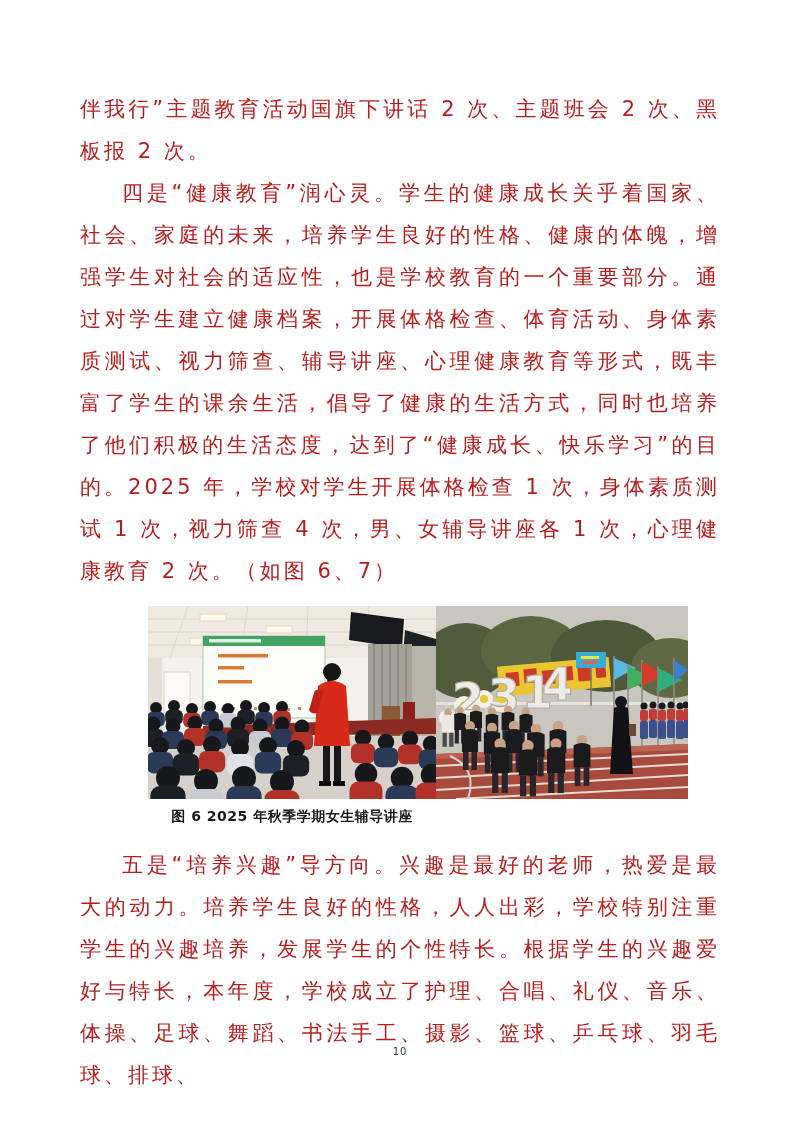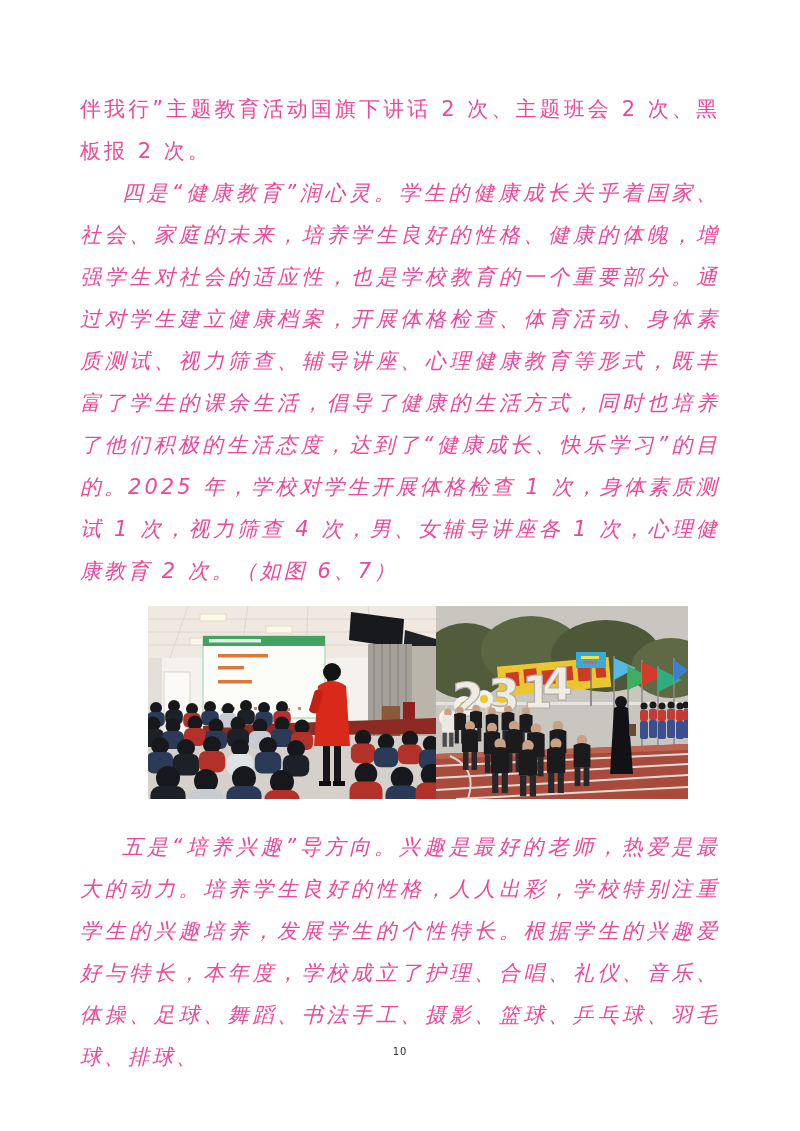--- a/index.html
+++ b/index.html
@@ -4,23 +4,23 @@
 <style>
   html,body{margin:0;padding:0;}
   body{
     width:800px;height:1131px;background:#ffffff;
     font-family:"DejaVu Sans","Liberation Sans",sans-serif;
   }
   .page{position:relative;width:800px;height:1131px;background:#fff;overflow:hidden;}
   .content{padding:88px 80px 0 80px;}
   .para{
     margin:0;font-size:21px;line-height:42px;letter-spacing:3px;
-    color:#ec4899;text-align:justify;
-  }
-  .para.indent{text-indent:2em;font-style:italic;}
+    color:#b91c1c;text-align:justify;
+  }
+  .para.indent{text-indent:2em;}
   .para.after-fig{margin-top:18px;}
   .figures{display:flex;margin:14px 0 0 68px;width:540px;}
   .figures figure{margin:0;padding:0;}
   .figures svg{display:block;}
   .captions{display:flex;margin:9px 0 0 68px;width:540px;}
   .cap{
     font-weight:bold;font-size:14px;color:#1a1a1a;
     text-align:center;letter-spacing:0.5px;white-space:nowrap;
   }
   .cap.left{width:288px;}
@@ -311,20 +311,21 @@
                 <rect x="231" y="114" width="8" height="18" rx="2"></rect>
               <rect x="240" y="115" width="8" height="18" rx="2"></rect>
                 <rect x="248" y="114" width="4" height="18"></rect>
             </g>
           </g>
         </svg>
       </figure>
     </div>
 
     <div class="captions">
+      <div class="cap left">图 6 2025 年秋季学期女生辅导讲座</div>
     </div>
 
     <p class="para indent after-fig">五是“培养兴趣”导方向。兴趣是最好的老师，热爱是最大的动力。培养学生良好的性格，人人出彩，学校特别注重学生的兴趣培养，发展学生的个性特长。根据学生的兴趣爱好与特长，本年度，学校成立了护理、合唱、礼仪、音乐、体操、足球、舞蹈、书法手工、摄影、篮球、乒乓球、羽毛球、排球、</p>
 
   </div>
 
   <div class="page-number">10</div>
 </div>
 
 </body></html>

